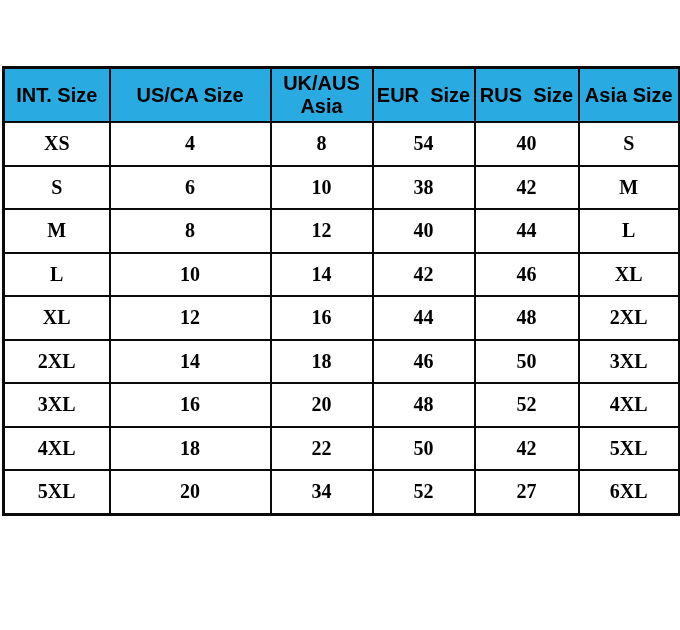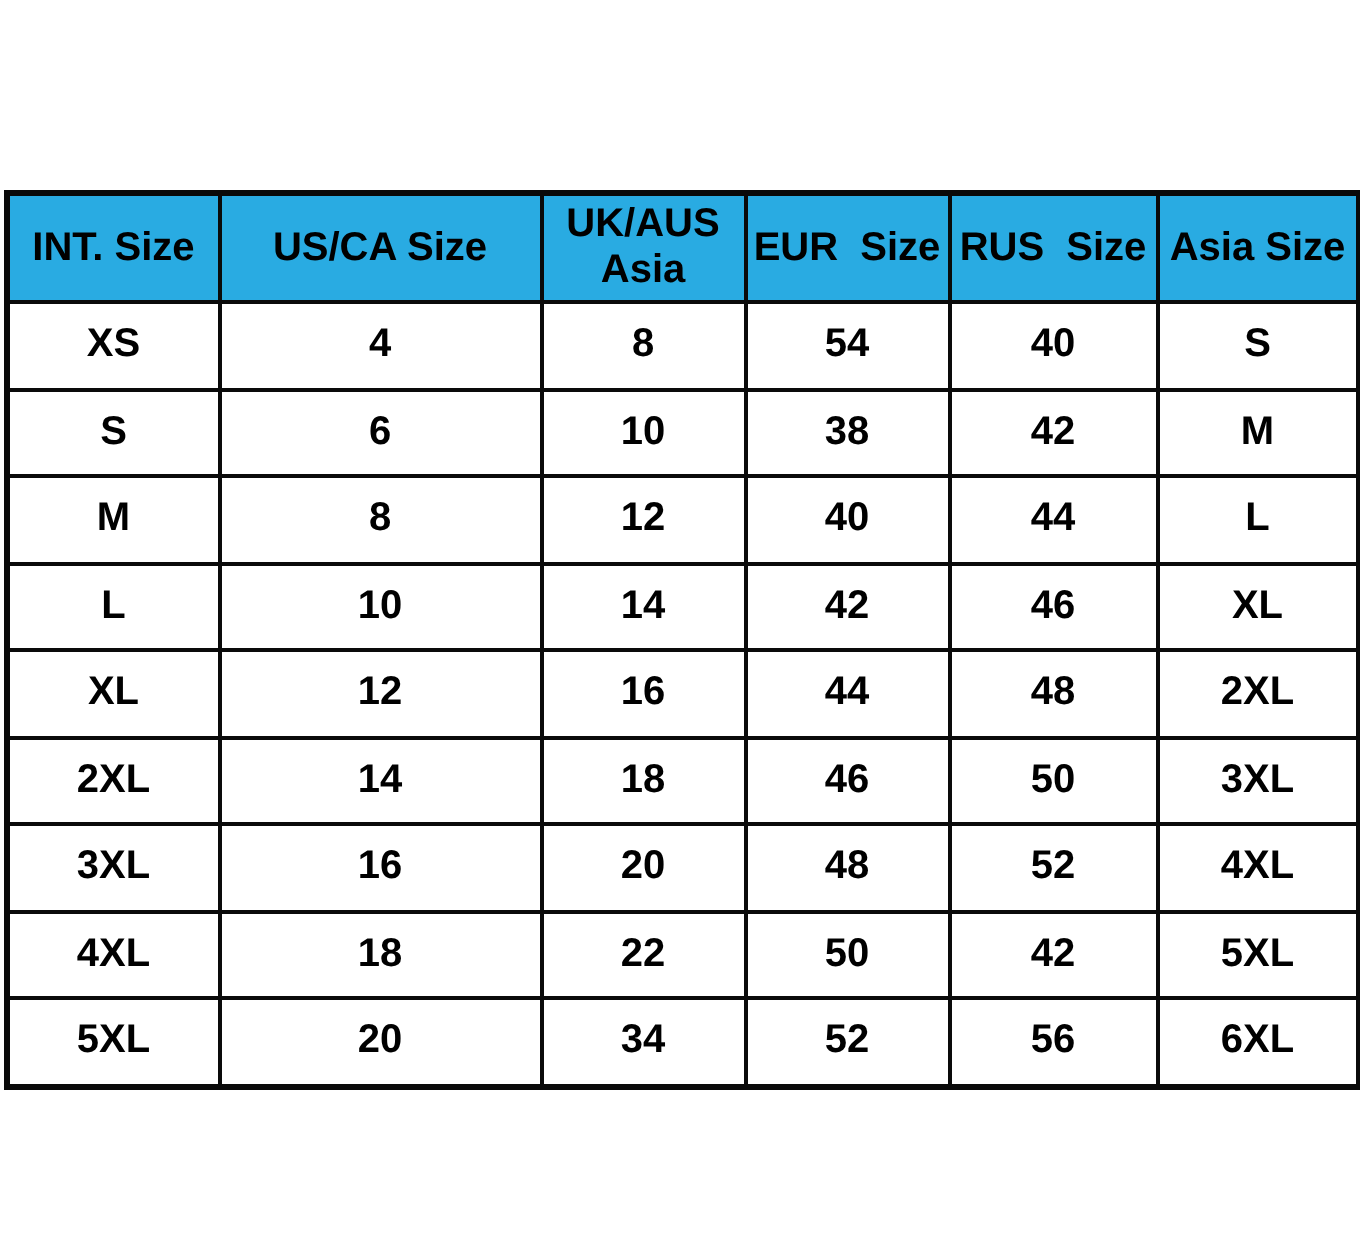--- a/index.html
+++ b/index.html
@@ -8,21 +8,21 @@
   }
   body {
     width: 680px;
     height: 630px;
     background: #ffffff;
     position: relative;
     overflow: hidden;
   }
   .table-wrap {
     position: absolute;
-    top: 95px;
+    top: 66px;
     left: 2px;
     width: 573px;
     border-radius: 13px;
   }
   table.size-chart {
     border-collapse: collapse;
     table-layout: fixed;
     width: 676px;
     border: 3px solid #0a0a0a;
   }
@@ -39,21 +39,21 @@
     background: var(--header-bg, #29ABE2);
     font-family: "Liberation Sans", sans-serif;
     font-weight: bold;
     font-size: 20px;
     line-height: 1.15;
     height: 52px;
     white-space: pre-wrap;
   }
   table.size-chart td {
     background: #ffffff;
-    font-family: Liberation Sans, sans-serif;
+    font-family: Liberation Serif, serif;
     font-weight: bold;
     font-size: 20px;
     height: 41.5px;
   }
 </style>
 </head>
 <body>
 
 <div class="table-wrap">
   <table class="size-chart">
@@ -138,18 +138,18 @@
         <td>22</td>
         <td>50</td>
         <td>42</td>
         <td>5XL</td>
       </tr>
       <tr>
         <td>5XL</td>
         <td>20</td>
         <td>34</td>
         <td>52</td>
-        <td>56</td>
+        <td>27</td>
         <td>6XL</td>
       </tr>
     </tbody>
   </table>
 </div>
 
 </body></html>

